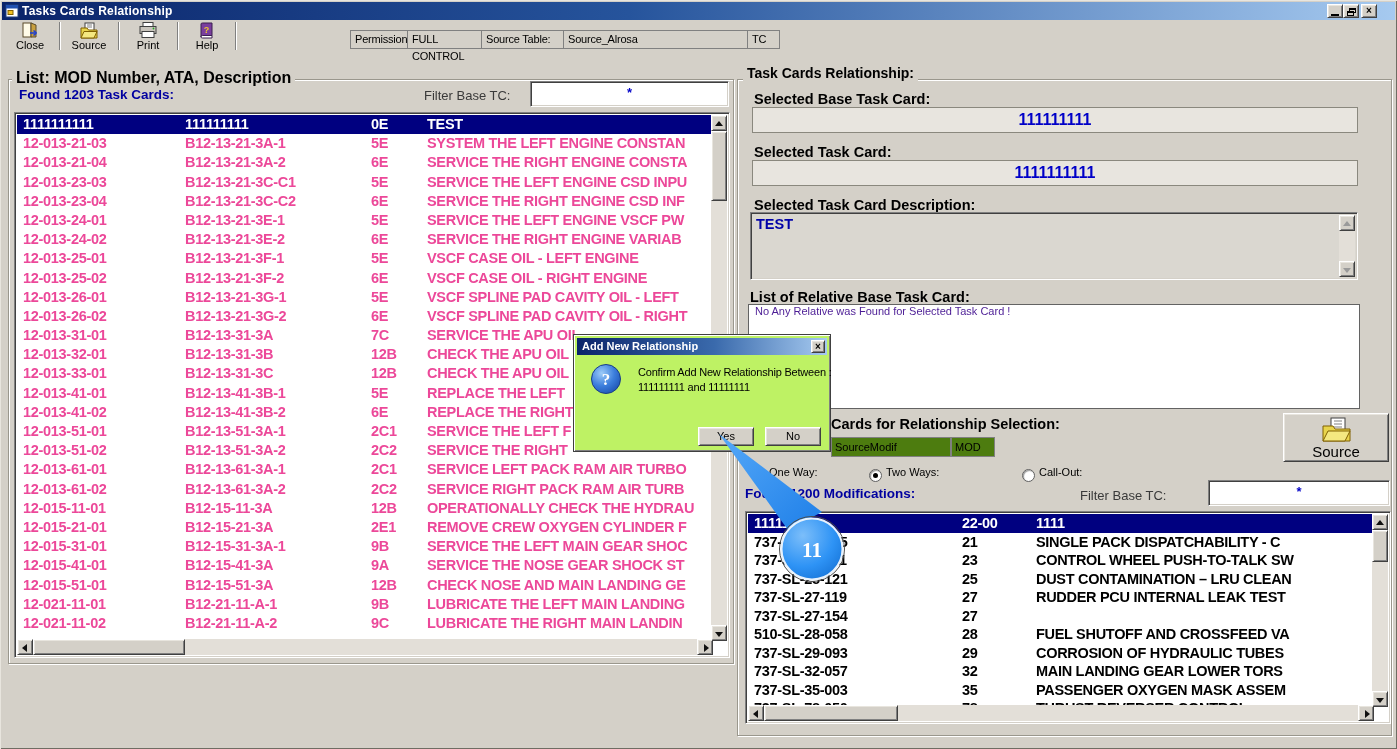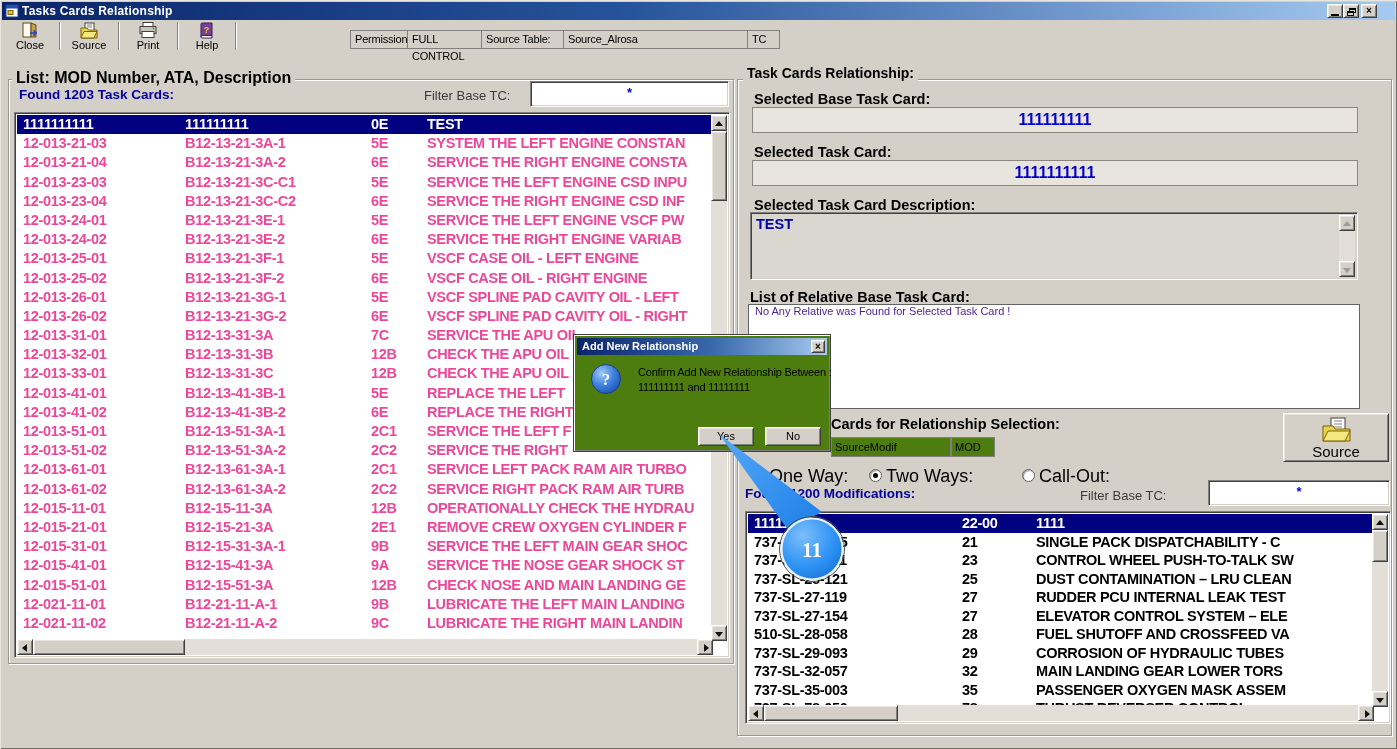--- a/index.html
+++ b/index.html
@@ -83,24 +83,24 @@
   .valbox { position:absolute; background:#E8E5DF; border:1px solid #8A887E;
             text-align:center; color:#0000C8; font-weight:bold; font-size:16px; }
   .descbox { position:absolute; background:#DAD7D0; }
   .whitebox { position:absolute; background:#fff; border:1px solid #636363; }
 
   
   .radio { position:absolute; width:13px; height:13px; border-radius:50%; background:#fff;
            border:1px solid #606060; box-shadow: inset 1px 1px 1px #9a9a9a; }
   .radio.sel::after { content:''; display:block; width:5px; height:5px; background:#000;
                       border-radius:50%; margin:3px 0 0 3px; }
-  .radiolbl { position:absolute; font-size:18px; color:#000; white-space:nowrap; }
-
-  
-  .dialog { position:absolute; left:573px; top:334px; width:258px; height:118px; background:#4d7c0f;
+  .radiolbl { position:absolute; font-size:11px; color:#000; white-space:nowrap; }
+
+  
+  .dialog { position:absolute; left:573px; top:334px; width:258px; height:118px; background:#bef264;
             border:1px solid #404040; z-index:40;
             box-shadow: inset 1px 1px 0 #FFFFFF, inset -1px -1px 0 #808080; }
   .dlg-title { position:absolute; left:3px; top:3px; right:3px; height:17px;
                background:linear-gradient(90deg,#0A246A 0%, #3A6AAC 55%, #A6CAF0 100%);
                color:#fff; font-weight:bold; font-size:11px; line-height:17px; padding-left:5px; }
   .dlg-x { position:absolute; right:2px; top:2px; width:14px; height:13px; font-size:10px; font-weight:bold;
            line-height:11px; text-align:center; color:#000; }
   .dlg-text { position:absolute; font-size:11px; color:#000; letter-spacing:-0.2px; white-space:nowrap; }
   .dlg-btn { position:absolute; width:56px; height:19px; text-align:center; font-size:11px;
              line-height:17px; color:#000; }
@@ -449,21 +449,20 @@
           <span class="rc3">DUST CONTAMINATION – LRU CLEAN</span>
         </div>
         <div class="rrow">
           <span class="rc1">737-SL-27-119</span>
           <span class="rc2">27</span>
           <span class="rc3">RUDDER PCU INTERNAL LEAK TEST</span>
         </div>
         <div class="rrow">
           <span class="rc1">737-SL-27-154</span>
           <span class="rc2">27</span>
-          <span class="rc3">ELEVATOR CONTROL SYSTEM – ELE</span>
         </div>
         <div class="rrow">
           <span class="rc1">510-SL-28-058</span>
           <span class="rc2">28</span>
           <span class="rc3">FUEL SHUTOFF AND CROSSFEED VA</span>
         </div>
         <div class="rrow">
           <span class="rc1">737-SL-29-093</span>
           <span class="rc2">29</span>
           <span class="rc3">CORROSION OF HYDRAULIC TUBES</span>

